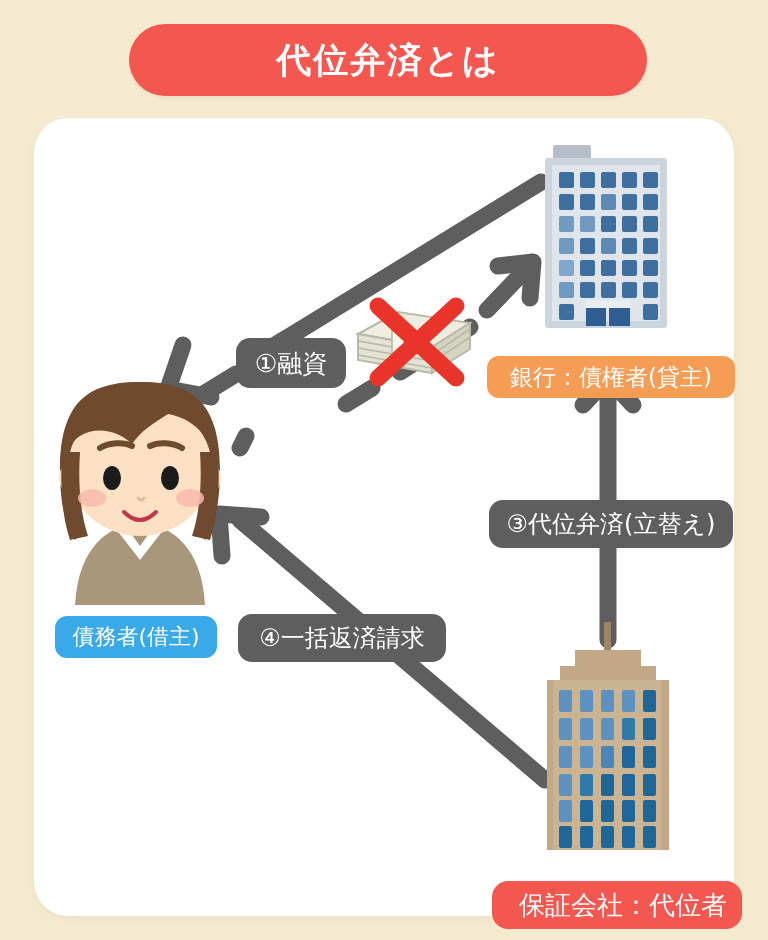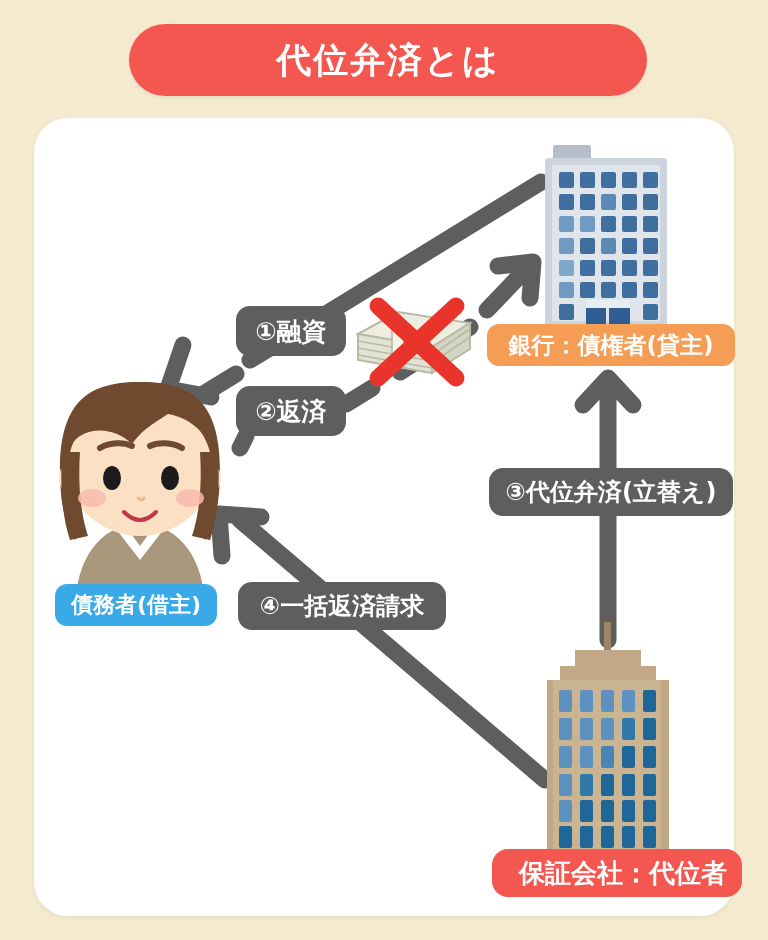--- a/index.html
+++ b/index.html
@@ -27,22 +27,23 @@
   .card{
     position:absolute;left:34px;top:118px;width:700px;height:798px;
     background:#ffffff;border-radius:34px;
     box-shadow:0 2px 6px rgba(0,0,0,.05);
     overflow:hidden;
   }
 
   
   .pill{
     position:absolute;display:flex;align-items:center;justify-content:center;
-    color:#fff;font-weight:bold;white-space:nowrap;line-height:1;
+    color:#fff;font-weight:normal;white-space:nowrap;line-height:1;
     border-radius:999px;
+    margin-top:32px;
   }
   .pill.gray{background:#5e5e5e;}
   .pill.orange{background:#f59c55;}
   .pill.blue{background:#3aa9e8;}
   .pill.red{background:#f4574f;padding-left:12px;}
 
   #lbl-yushi{left:236px;top:306px;width:110px;height:50px;font-size:25px;border-radius:14px;}
   #lbl-hensai{left:236px;top:386px;width:110px;height:50px;font-size:25px;border-radius:14px;}
   #lbl-daii{left:489px;top:468px;width:244px;height:48px;font-size:24px;border-radius:14px;}
   #lbl-ikkatsu{left:238px;top:582px;width:208px;height:48px;font-size:24px;border-radius:14px;}
@@ -246,21 +247,20 @@
       <ellipse cx="190" cy="498" rx="14" ry="9" fill="#f8b9ae" opacity="0.85"></ellipse>
 
       <path d="M138,498 q4,4 6,0" stroke="#e0b894" stroke-width="3" stroke-linecap="round" fill="none"></path>
 
       <path d="M124,512 q16,16 32,0" stroke="#c0384a" stroke-width="4" stroke-linecap="round" fill="none"></path>
     </g>
   </svg>
 
   <div class="pill gray" id="lbl-yushi">①融資</div>
 
-  <div class="pill gray" id="lbl-hensai">②返済</div>
 
   <div class="pill gray" id="lbl-daii">③代位弁済(立替え)</div>
 
   <div class="pill gray" id="lbl-ikkatsu">④一括返済請求</div>
 
   <div class="pill blue" id="lbl-debtor">債務者(借主)</div>
 
   <div class="pill orange" id="lbl-bank">銀行：債権者(貸主)</div>
 
   <div class="pill red" id="lbl-guarantor">保証会社：代位者</div>

